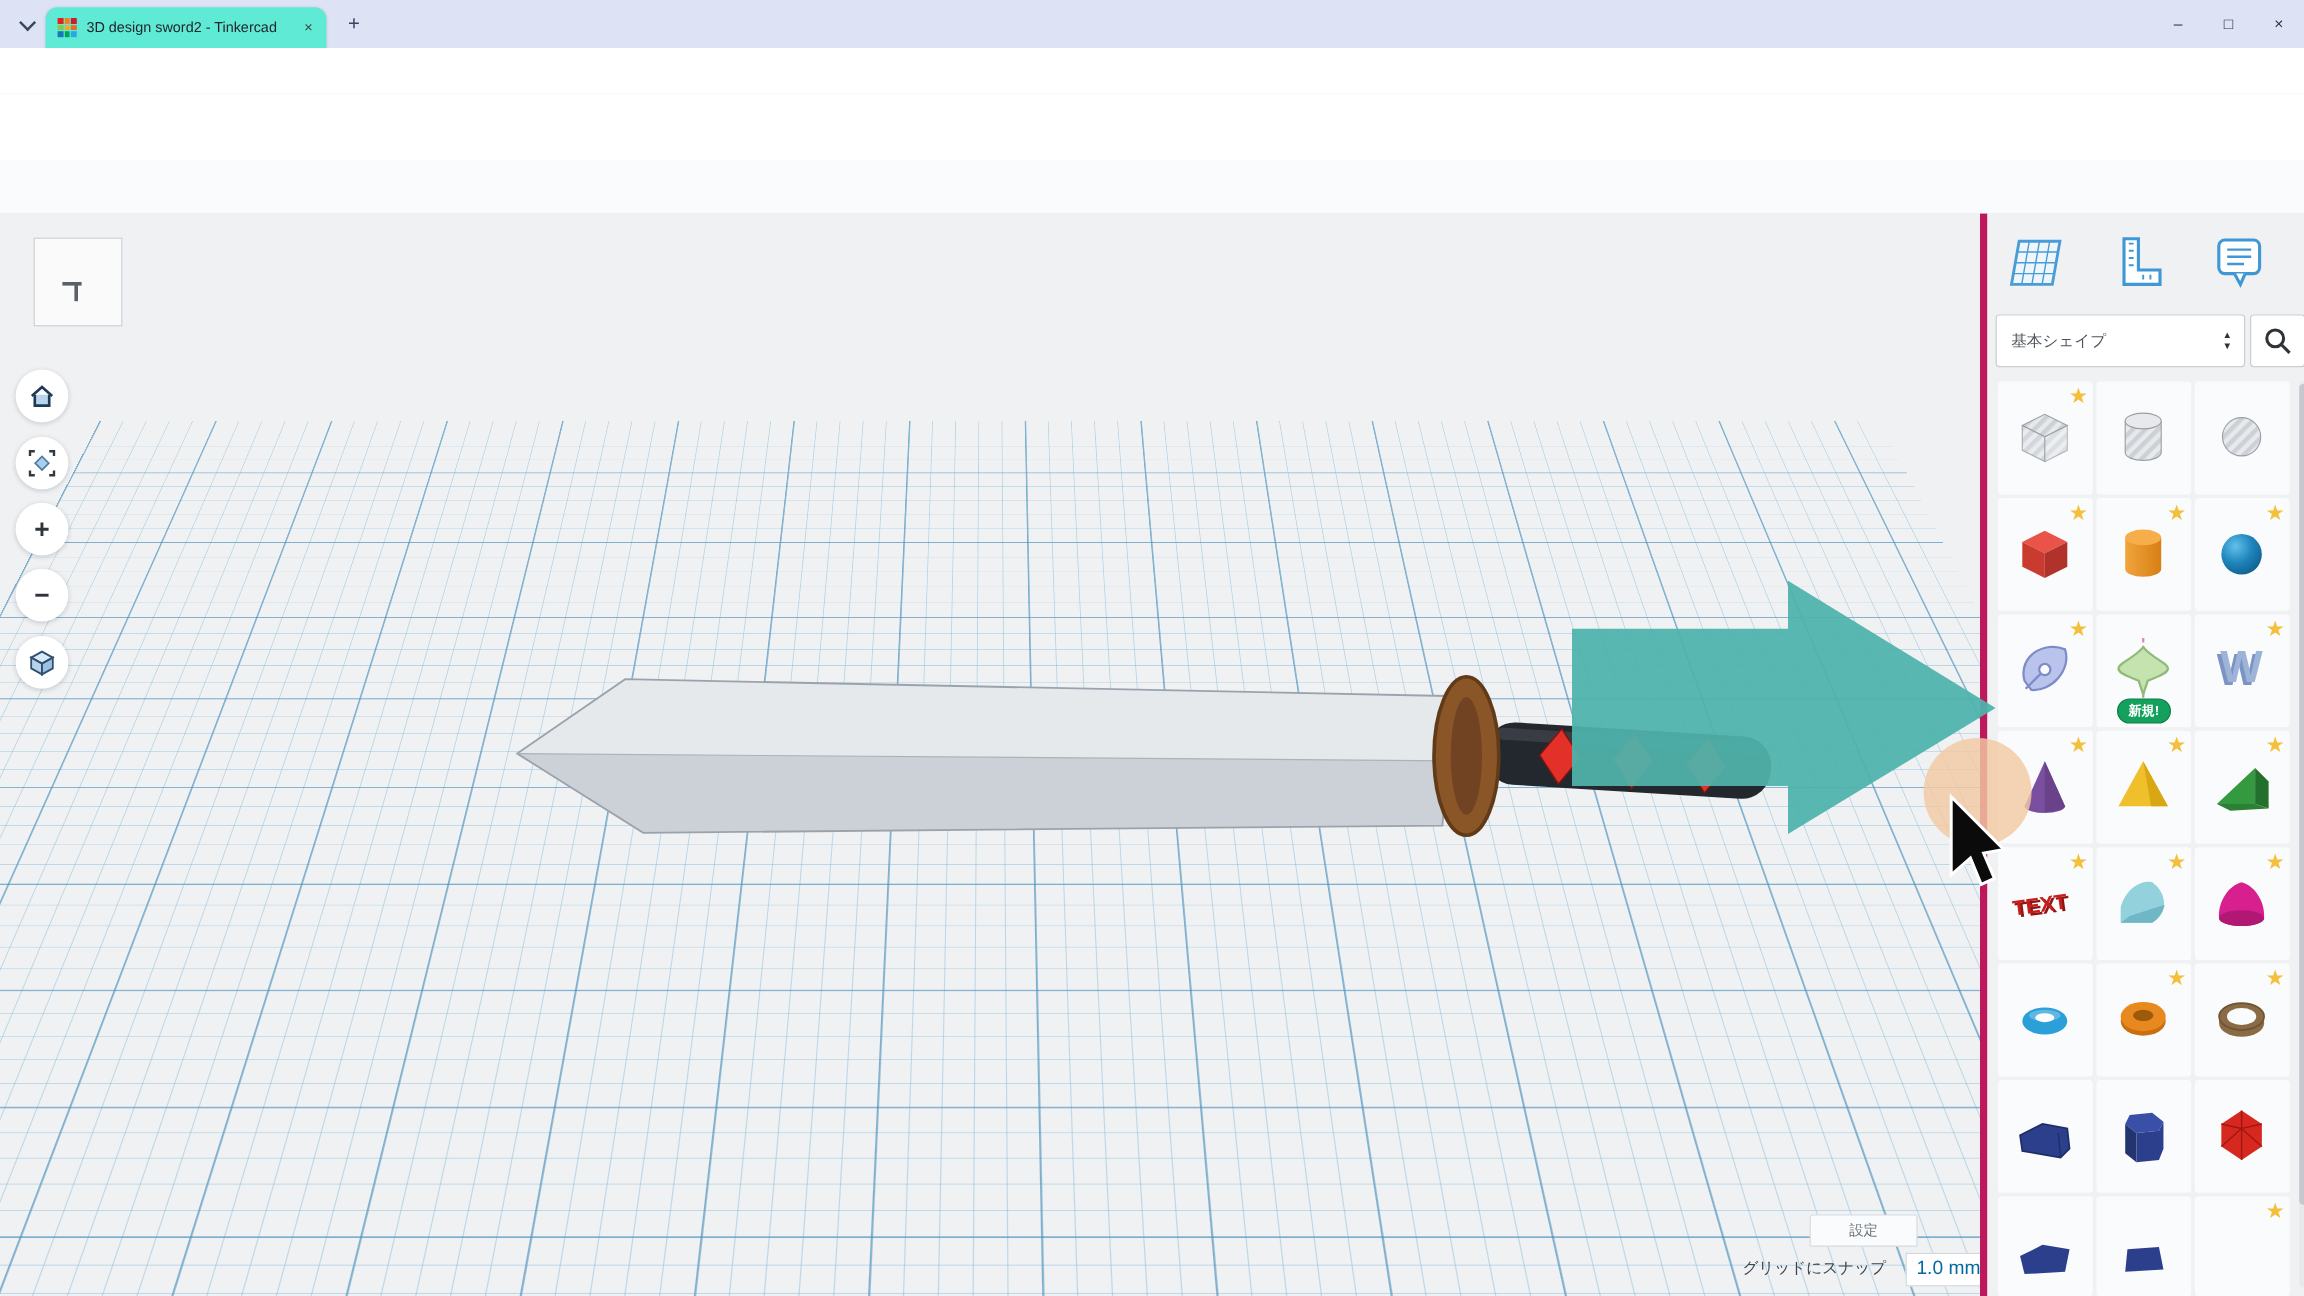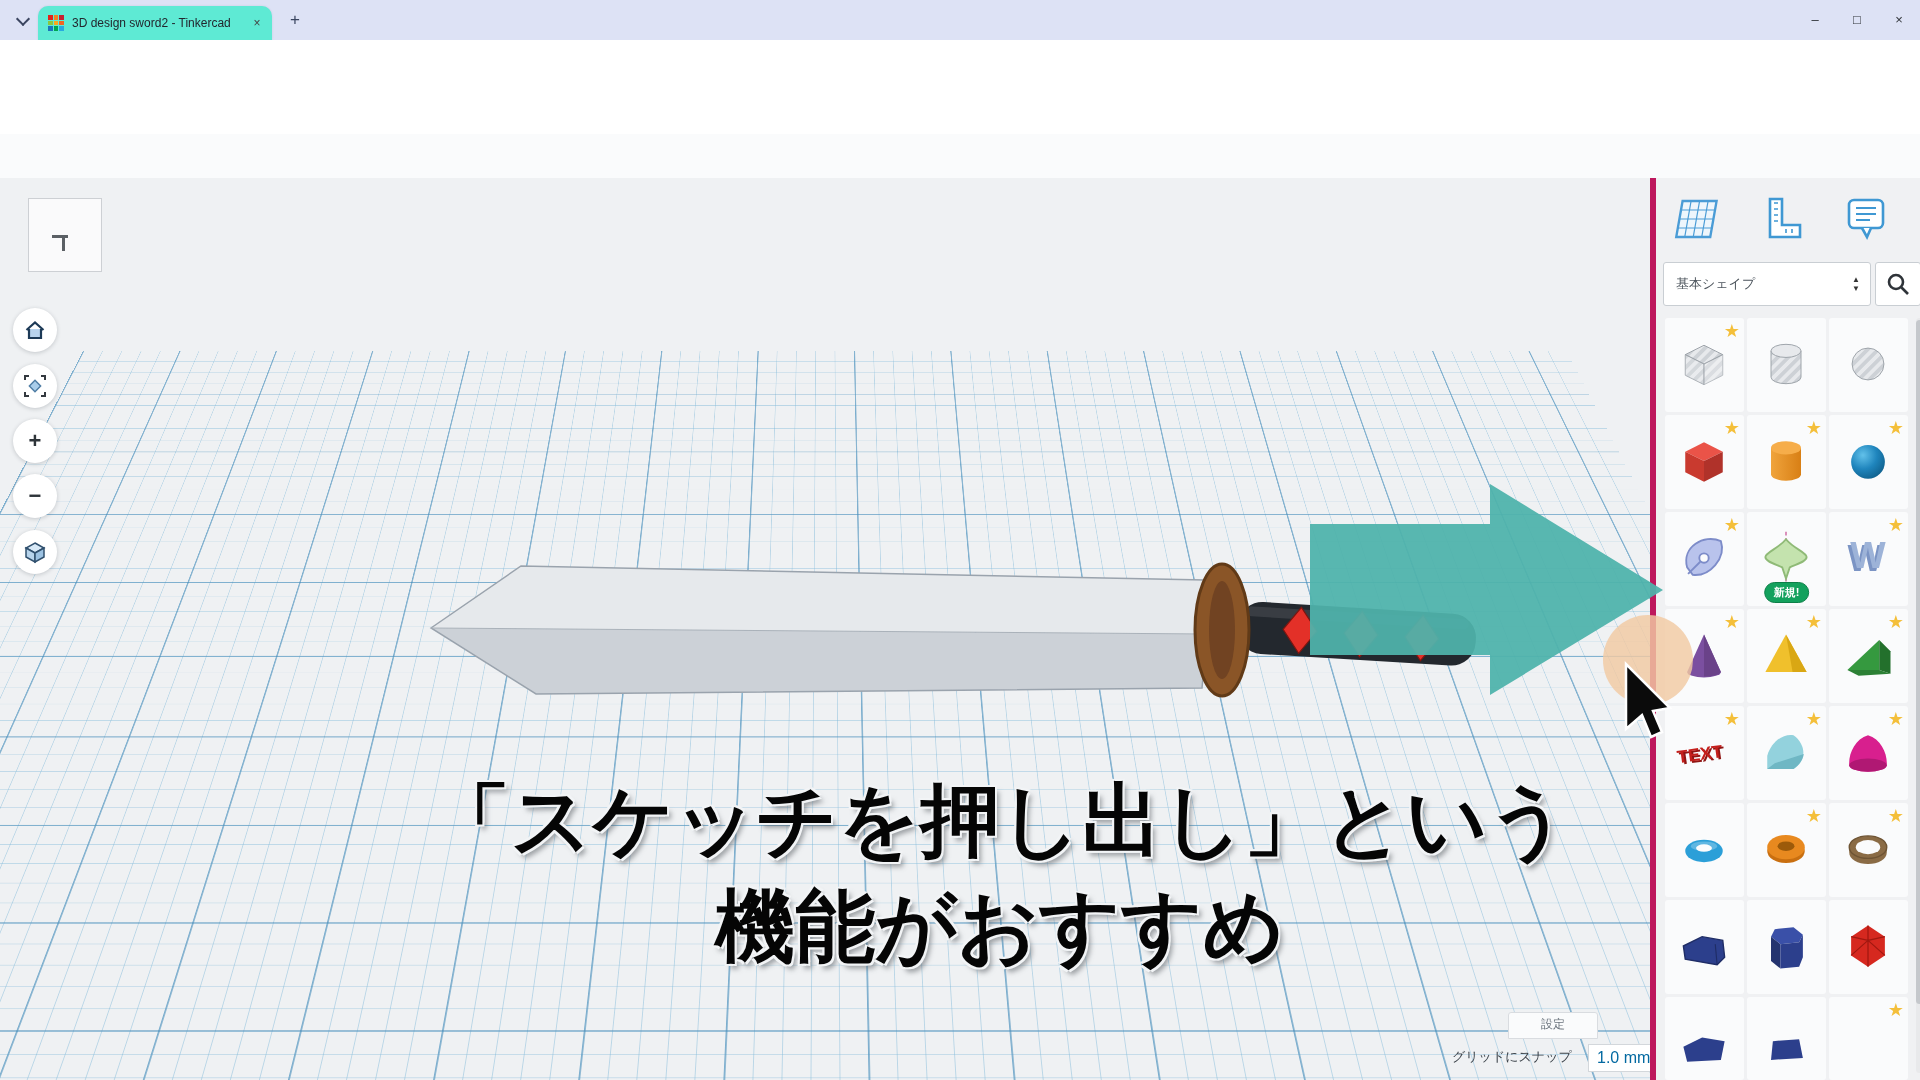--- a/index.html
+++ b/index.html
@@ -54,21 +54,21 @@
       repeating-linear-gradient(0deg, rgba(70,140,185,.55) 0 2px, transparent 2px 150px),
       repeating-linear-gradient(90deg, rgba(122,182,216,.45) 0 1px, transparent 1px 30px),
       repeating-linear-gradient(0deg, rgba(122,182,216,.45) 0 1px, transparent 1px 30px);
     transform:perspective(1400px) rotateX(32deg);transform-origin:50% 100%;}
   .viewcube{position:absolute;left:28px;top:20px;width:72px;height:72px;background:rgba(251,251,252,.92);border:1px solid #cdd0d4;}
   .vc-mark-h{position:absolute;left:23px;top:36px;width:16px;height:3px;background:#5b6065;}
   .vc-mark-v{position:absolute;left:33px;top:36px;width:3px;height:16px;background:#5b6065;}
   .navcircle{position:absolute;left:13px;width:44px;height:44px;border-radius:50%;background:#fff;box-shadow:0 1px 4px rgba(40,50,60,.22);display:flex;align-items:center;justify-content:center;font-size:22px;font-weight:bold;color:#2e3439;}
   .subtitle{position:absolute;left:350px;top:590px;width:1300px;text-align:center;font-size:80px;line-height:106px;font-weight:bold;color:#050505;
     text-shadow:-2px -2px 0 #f2f4f6,2px -2px 0 #f2f4f6,-2px 2px 0 #f2f4f6,2px 2px 0 #f2f4f6,4px 5px 5px rgba(90,95,100,.55);}
-  .settingsbtn{position:absolute;left:1508px;top:834px;width:88px;height:25px;line-height:25px;background:#fafbfc;border:1px solid #d9dce0;border-radius:3px 3px 0 0;font-size:12px;color:#6a737c;text-align:center;font-family:Liberation Mono, monospace;}
+  .settingsbtn{position:absolute;left:1508px;top:834px;width:88px;height:25px;line-height:25px;background:#fafbfc;border:1px solid #d9dce0;border-radius:3px 3px 0 0;font-size:12px;color:#6a737c;text-align:center;}
   .snaplabel{position:absolute;left:1452px;top:866px;height:26px;line-height:26px;font-size:13px;color:#3c434a;}
   .snapselect{position:absolute;left:1588px;top:866px;width:78px;height:26px;background:#fff;border:1px solid #d3d7db;font-size:16px;color:#0369a1;line-height:26px;}
   .snapselect .val{padding-left:8px;}
   
   .panel{position:absolute;left:1650px;top:178px;width:270px;height:902px;background:#f0f1f3;border-left:6px solid #be185d;}
   .ptool{position:absolute;top:10px;width:60px;height:62px;display:flex;align-items:center;justify-content:center;}
   .pselect{position:absolute;left:7px;top:84px;width:206px;height:42px;background:#fff;border:1px solid #c9ced3;border-radius:3px;}
   .pselect .lab{position:absolute;left:12px;top:0;height:42px;line-height:42px;font-size:13px;color:#4c545c;}
   .pselect .cars{position:absolute;right:10px;top:12px;font-size:8px;color:#333;line-height:9px;text-align:center;}
   .searchbtn{position:absolute;left:219px;top:84px;width:44px;height:42px;background:#fff;border:1px solid #c9ced3;border-radius:3px;display:flex;align-items:center;justify-content:center;}
@@ -384,24 +384,20 @@
       <rect x="1246" y="435" width="222" height="10" rx="5" fill="rgba(255,255,255,0.10)"></rect>
       <path d="M1300,433 L1317,456 L1300,479 L1283,456 Z" fill="#e33028" stroke="#7e150f" stroke-width="1.2"></path>
       <path d="M1361,433 L1378,456 L1361,479 L1344,456 Z" fill="#e33028" stroke="#7e150f" stroke-width="1.2"></path>
       <path d="M1422,433 L1439,456 L1422,479 L1405,456 Z" fill="#e33028" stroke="#7e150f" stroke-width="1.2"></path>
     </g>
 
     <ellipse cx="1222" cy="452" rx="27" ry="66" fill="#8a5527" stroke="#613a17" stroke-width="3"></ellipse>
     <ellipse cx="1222" cy="452" rx="13" ry="49" fill="#714322"></ellipse>
   </svg>
 
-  <div class="subtitle">
-    <div>「スケッチを押し出し」という</div>
-    <div>機能がおすすめ</div>
-  </div>
 
   <div class="settingsbtn">設定</div>
   <div class="snaplabel">グリッドにスナップ</div>
   <div class="snapselect">
     <span class="val">1.0 mm</span>
     
   </div>
 </div>
 
 <div class="panel">

